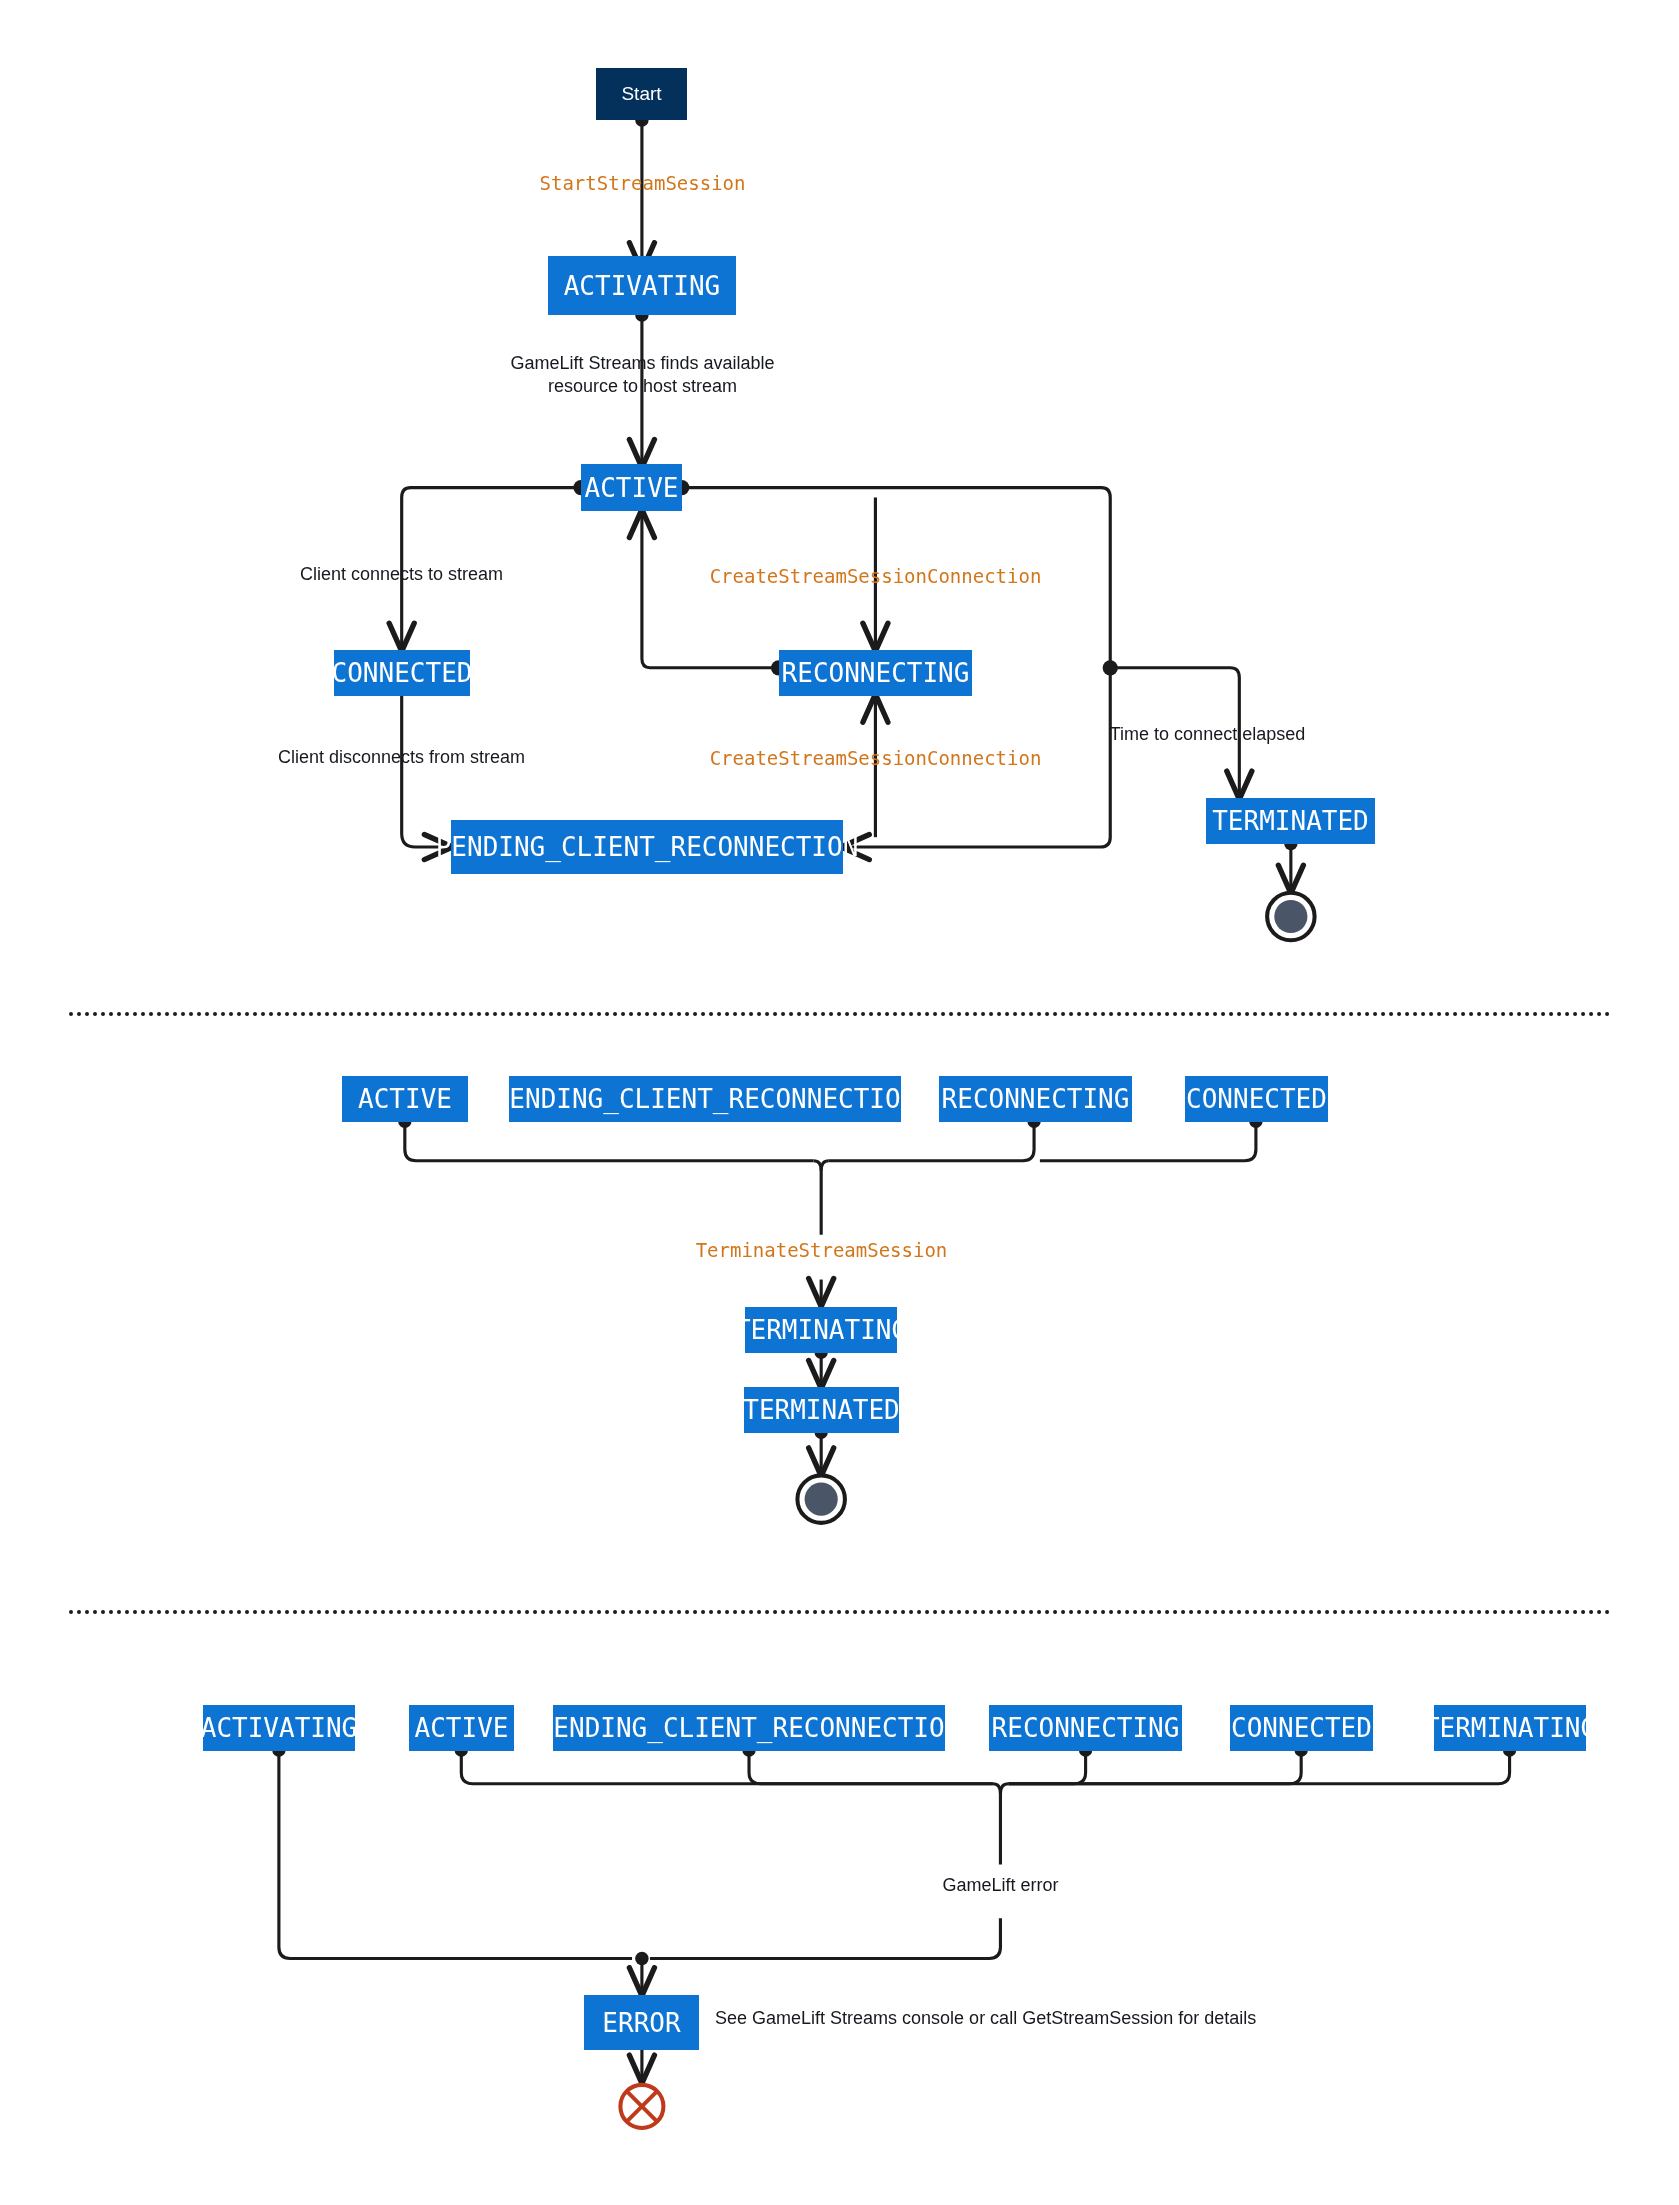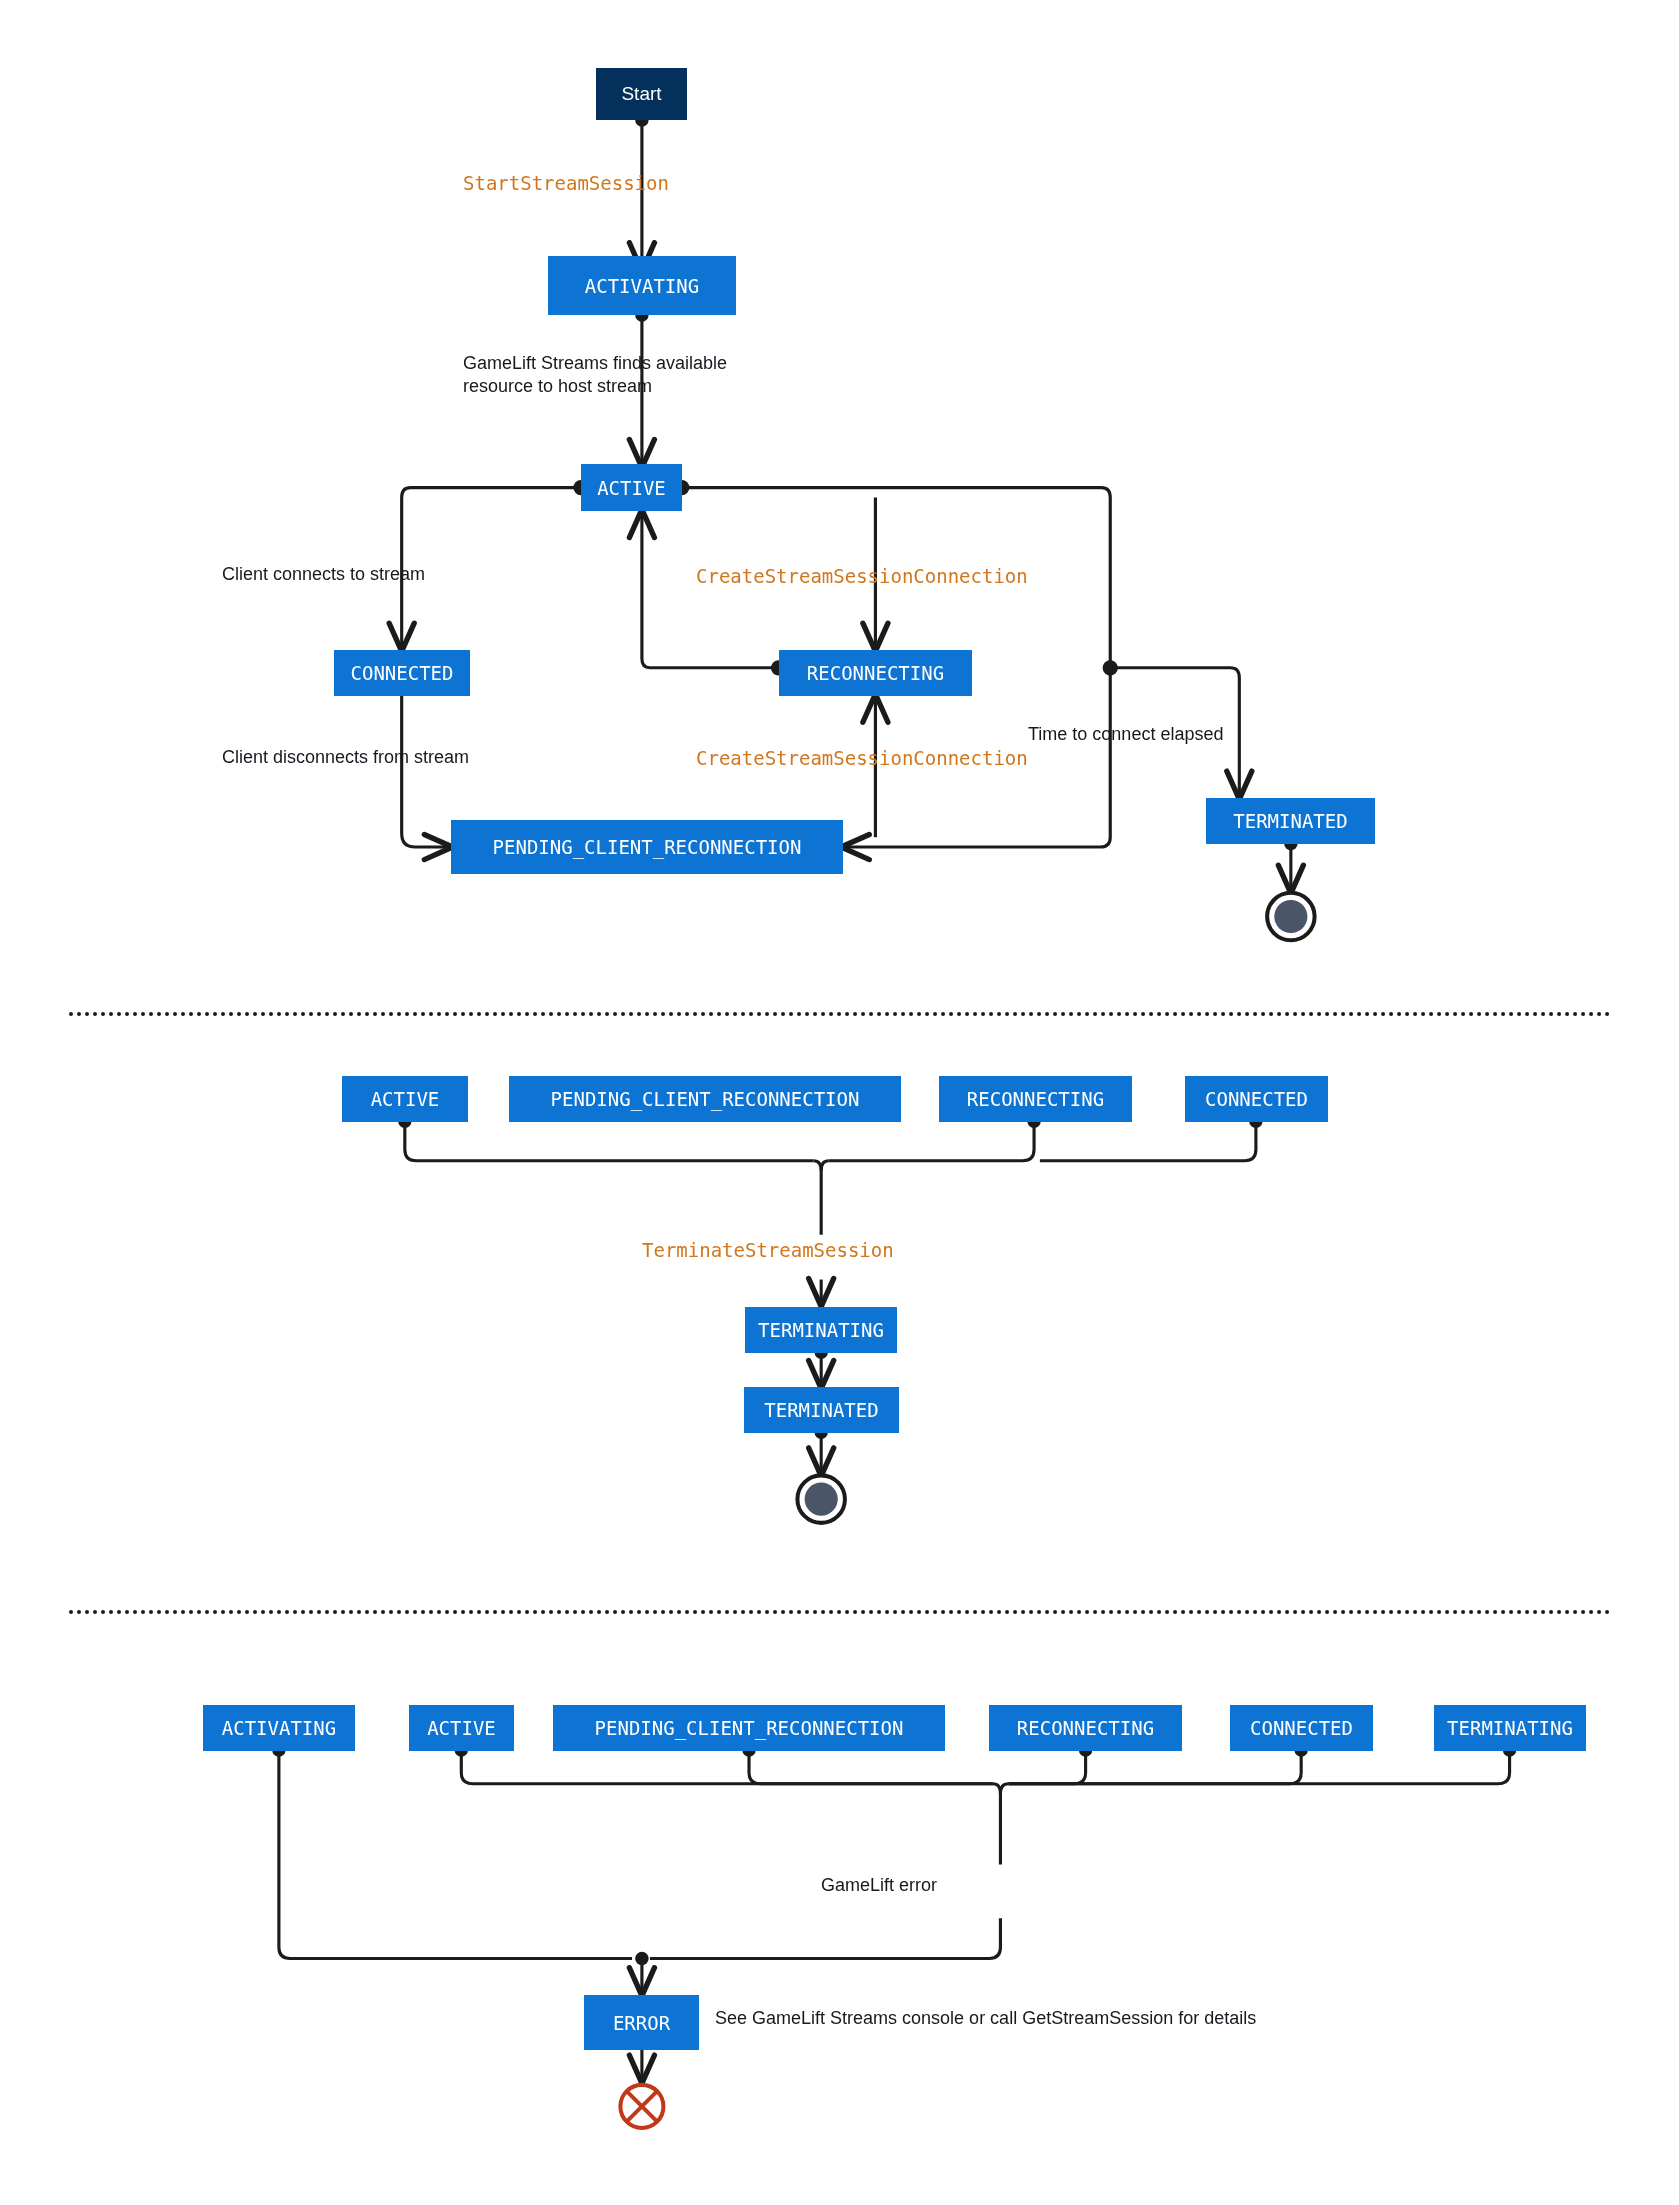--- a/index.html
+++ b/index.html
@@ -3,25 +3,25 @@
 <meta charset="utf-8">
 <style>
   html,body{margin:0;padding:0;background:#ffffff;}
   body{width:1680px;height:2205px;font-family:"Liberation Sans",sans-serif;}
   #stage{position:relative;width:1680px;height:2205px;overflow:hidden;background:#fff;border-radius:7px;}
   svg.wires{position:absolute;left:0;top:0;width:1680px;height:2205px;pointer-events:none;}
 
   .node{position:absolute;display:flex;align-items:center;justify-content:center;
         color:#ffffff;box-sizing:border-box;white-space:nowrap;}
   .node.state{background:#0d74d4;font-family:"DejaVu Sans Mono","Liberation Mono",monospace;
-              font-size:19px;letter-spacing:0px;}
+              font-size:26px;letter-spacing:0px;}
   .node.start{background:#04305c;font-family:"Liberation Sans",sans-serif;font-size:19px;}
 
   .lbl{position:absolute;color:#16191f;font-family:"Liberation Sans",sans-serif;
-       font-size:18px;line-height:1.28;text-align:left;white-space:pre-line;}
+       font-size:18px;line-height:1.28;text-align:center;white-space:pre-line;}
   .lbl.api{color:#d2761c;font-family:"DejaVu Sans Mono","Liberation Mono",monospace;font-size:19px;}
   .lbl.left{text-align:left;}
 
   .sep{position:absolute;height:0;border-top:4px dotted #1b1b1b;}
 </style>
 </head>
 <body>
 
 <div id="stage">
 

